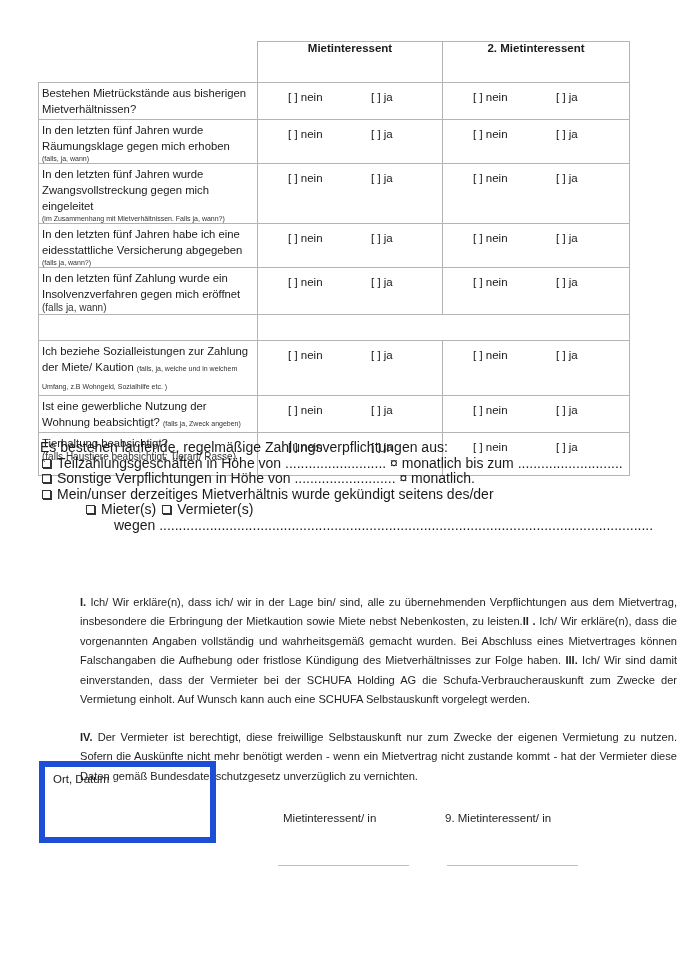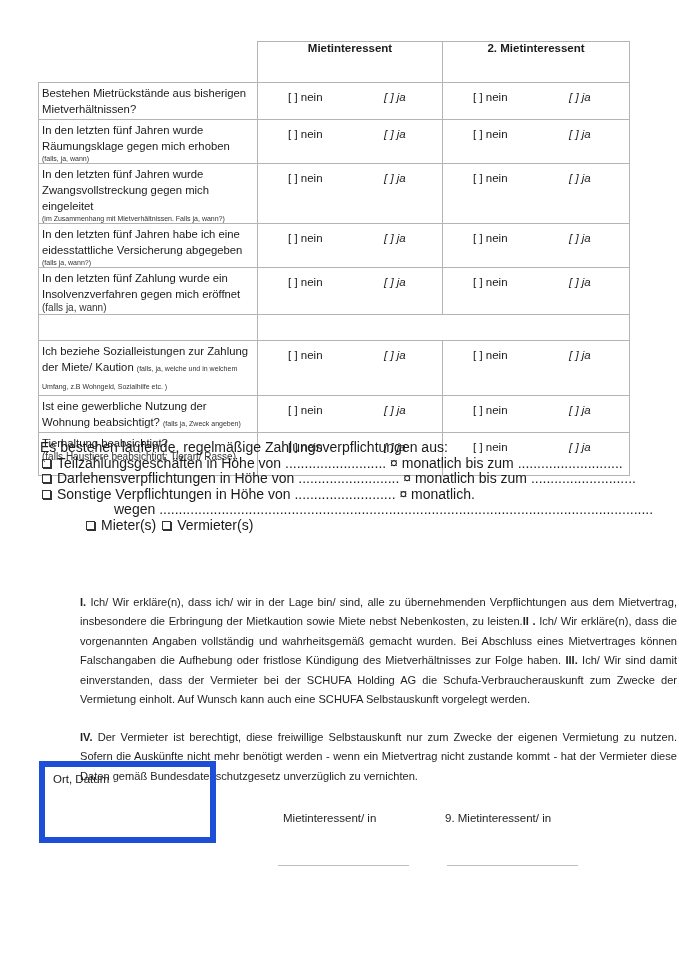--- a/index.html
+++ b/index.html
@@ -12,21 +12,21 @@
   col.c1 { width: 219px; } col.c2 { width: 185px; } col.c3 { width: 187px; }
   .hdr-blank { border-top: none !important; border-left: none !important; }
   th.hdr { font-weight: bold; font-size: 11.5px; text-align: center; vertical-align: middle; height: 40px; }
   td.q { font-size: 11.3px; line-height: 16px; padding: 2px 3px 0 3px !important; }
   td.q b { font-weight: normal; }
   td.q .small { font-size: 7px; line-height: 9px; display: block; color: #333; }
   td.q .inl { font-size: 7px; color: #333; }
   td.q .medium { font-size: 10px; line-height: 12px; display: block; color: #333; }
   td.ans { position: relative; font-size: 11.5px; }
   .opt { position: absolute; top: 8px; white-space: nowrap; }
-  .opt.n { left: 30px; } .opt.j { left: 126px; font-style: italic; }
+  .opt.n { left: 30px; } .opt.j { left: 113px; }
   .spacer td { height: 25px; }
 
   
   .pay { position: absolute; left: 40px; top: 440px; width: 600px; font-family: "Liberation Sans", sans-serif; font-size: 14px; line-height: 15.5px; color: #1a1a1a; }
   .pay .line { white-space: nowrap; }
   .pay .bx { display: inline-block; width: 7px; height: 7px; border: 1px solid #333; margin: 0 6px 1px 2px; vertical-align: middle; box-shadow: 1px 1px 0 #333; }
   .pay .ind1 { padding-left: 44px; }
 
   
   .para { position: absolute; left: 36px; width: 597px; font-family: "Liberation Sans", sans-serif; font-size: 11.1px; line-height: 19.4px; text-align: justify; color: #1f1f1f; margin-left: 44px; }
@@ -159,24 +159,24 @@
             <span class="opt n">[  ] nein</span>
             <span class="opt j">[  ] ja</span>
           </td>
     </tr>
   </tbody>
     </table>
 
   <div class="pay">
     <div class="line">Es bestehen laufende, regelmäßige Zahlungsverpflichtungen aus:</div>
     <div class="line"><span class="bx"></span><span>Teilzahlungsgeschäften in Höhe von .......................... ¤    monatlich bis zum ...........................</span></div>
-    <div class="line"><span class="bx"></span><span>Darlehensverpflichtungen in Höhe von .......................... ¤ monatlich bis zum ...........................</span></div>
     <div class="line"><span class="bx"></span><span>Sonstige Verpflichtungen in Höhe von .......................... ¤ monatlich.</span></div>
+    <div class="line"><span class="bx"></span><span>Mein/unser derzeitiges Mietverhältnis wurde gekündigt seitens des/der</span></div>
+    <div class="line ind1"><span class="bx"></span><span>Mieter(s)</span> <span class="bx"></span><span>Vermieter(s)</span></div>
     <div class="line" style="padding-left:74px">wegen ...............................................................................................................................</div>
-    <div class="line ind1"><span class="bx"></span><span>Mieter(s)</span> <span class="bx"></span><span>Vermieter(s)</span></div>
   </div>
 
   <div class="para p1"><b>I.</b><span> Ich/ Wir erkläre(n), dass ich/ wir in der Lage bin/ sind, alle zu übernehmenden Verpflichtungen aus dem Mietvertrag, insbesondere die Erbringung der Mietkaution sowie Miete nebst Nebenkosten, zu leisten.</span><b>II .</b><span> Ich/ Wir erkläre(n), dass die vorgenannten Angaben vollständig und wahrheitsgemäß gemacht wurden. Bei Abschluss eines Mietvertrages können Falschangaben die Aufhebung oder fristlose Kündigung des Mietverhältnisses zur Folge haben. </span><b>III.</b><span> Ich/ Wir sind damit einverstanden, dass der Vermieter bei der SCHUFA Holding AG die Schufa-Verbraucherauskunft zum Zwecke der Vermietung einholt. Auf Wunsch kann auch eine SCHUFA Selbstauskunft vorgelegt werden.</span></div>
 
   <div class="para p2"><b>IV.</b><span> Der Vermieter ist berechtigt, diese freiwillige Selbstauskunft nur zum Zwecke der eigenen Vermietung zu nutzen. Sofern die Auskünfte nicht mehr benötigt werden - wenn ein Mietvertrag nicht zustande kommt - hat der Vermieter diese Daten gemäß Bundesdatenschutzgesetz unverzüglich zu vernichten.</span></div>
 
   <div class="ortbox">
       <span>Ort, Datum</span>
     </div>
   <div class="siglabel sl1">Mietinteressent/ in</div>

